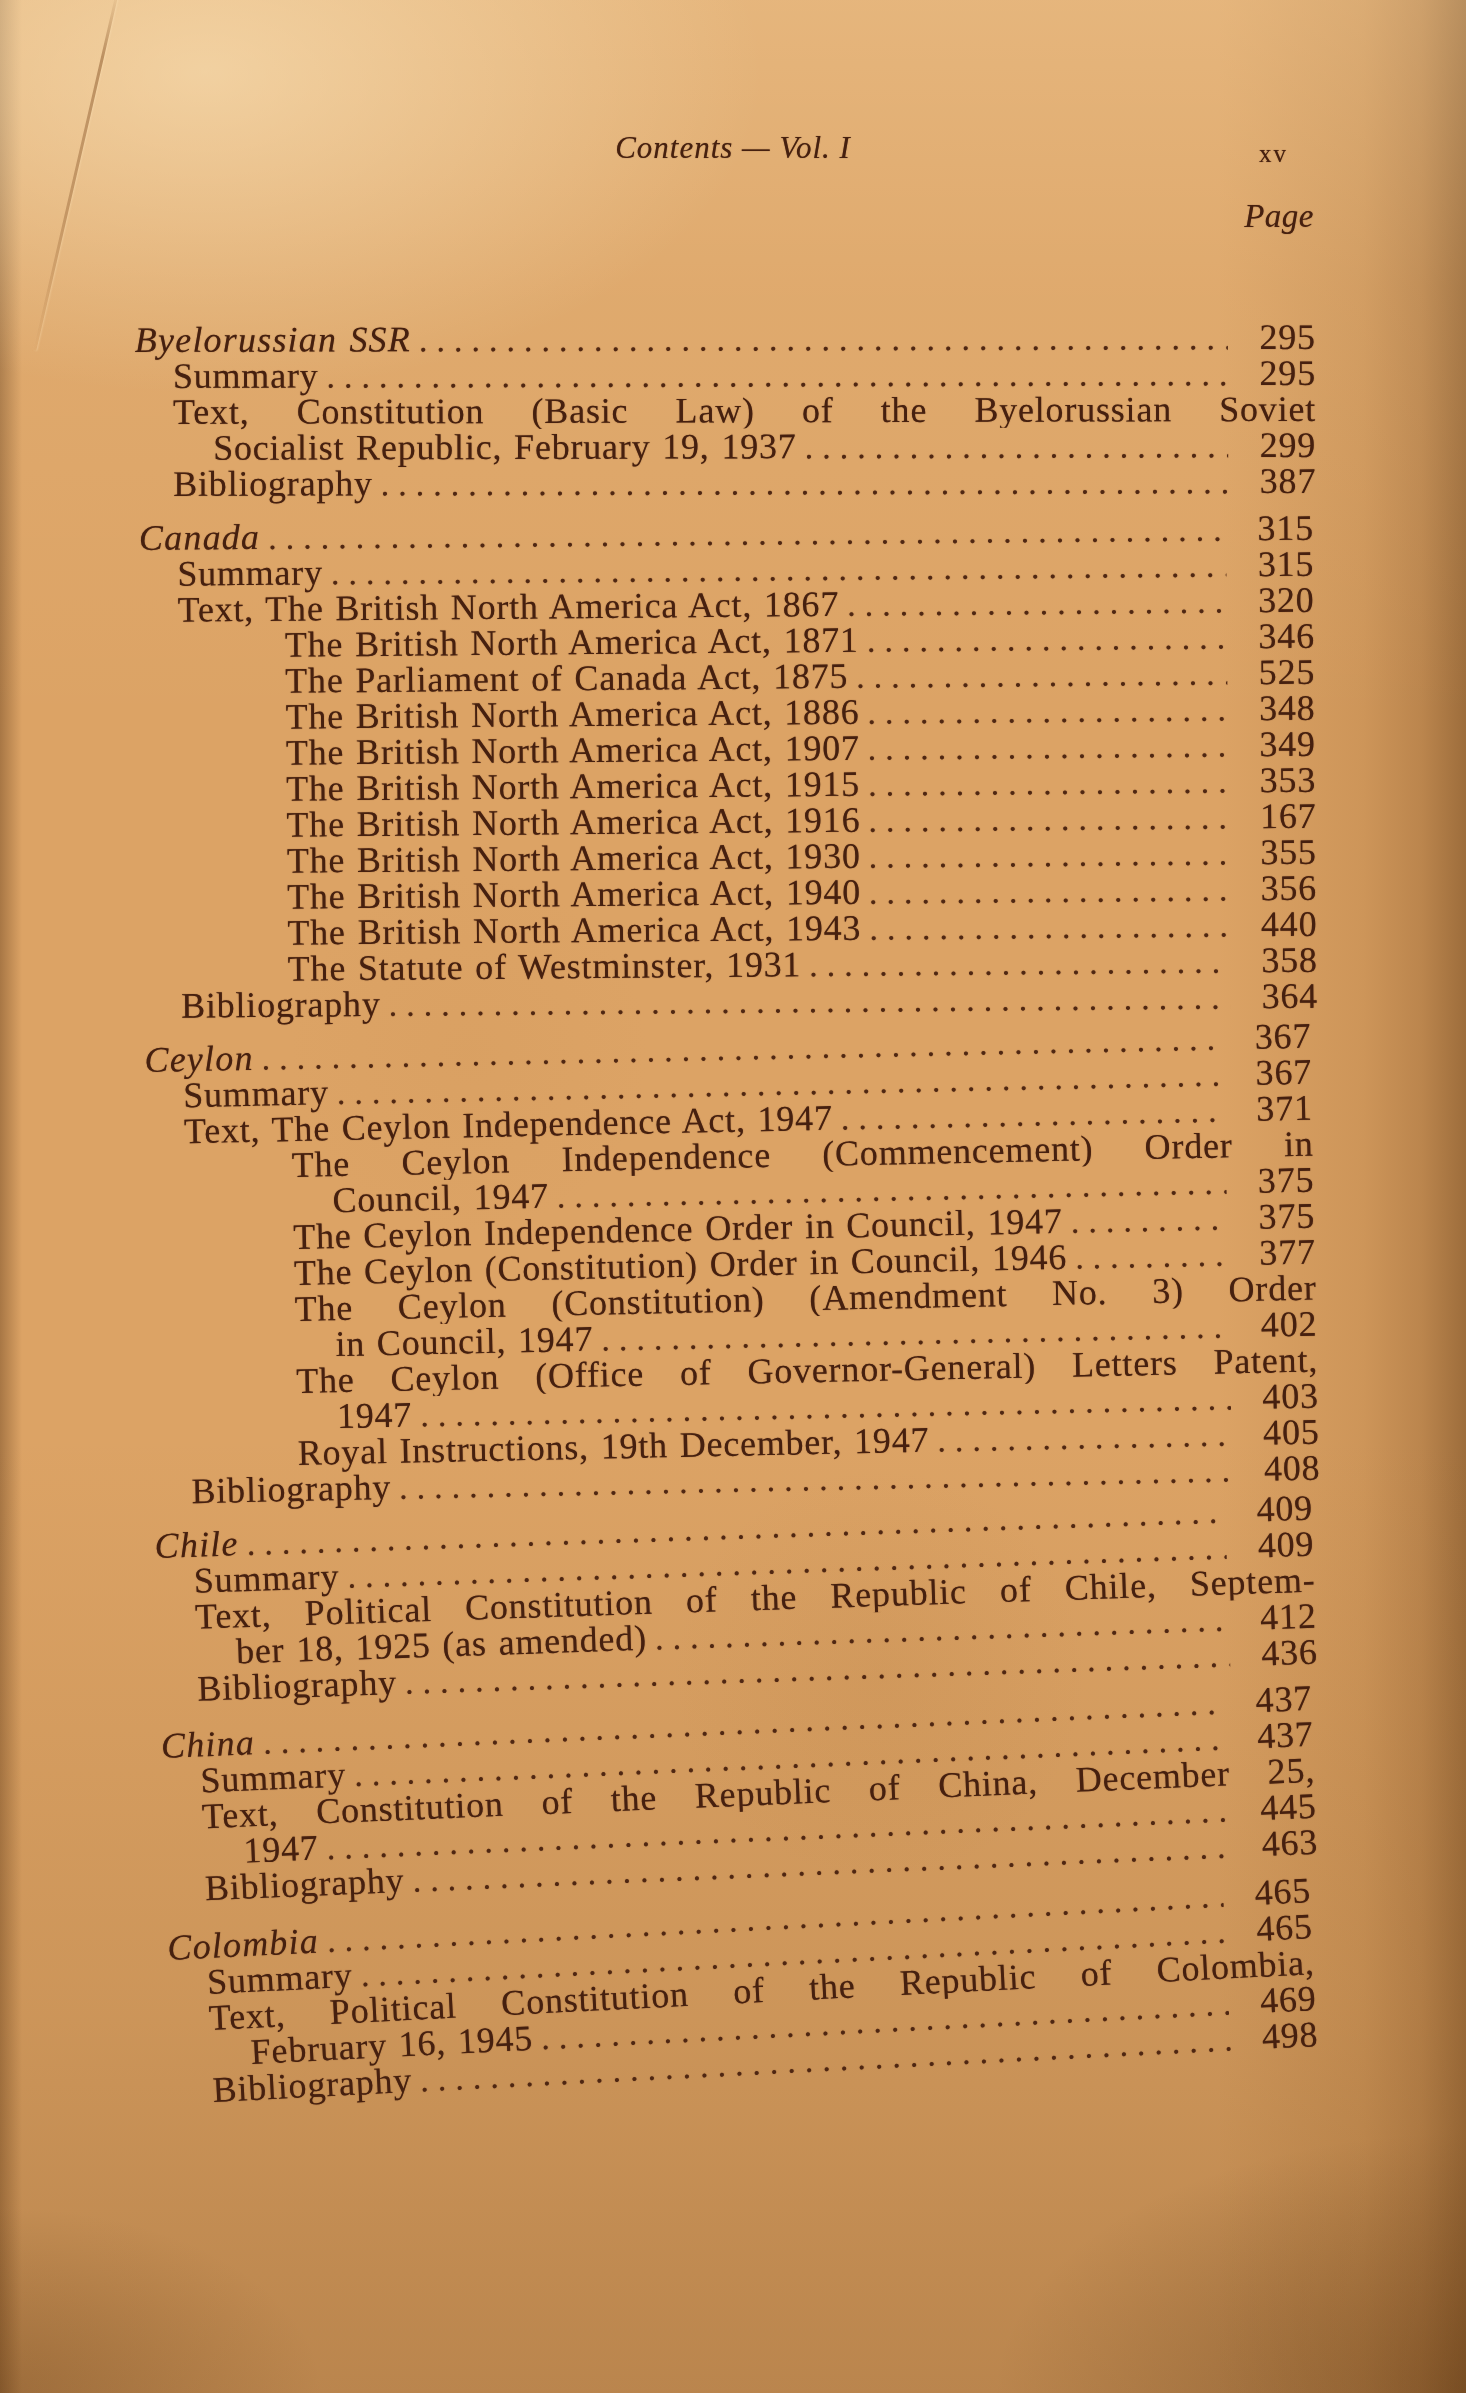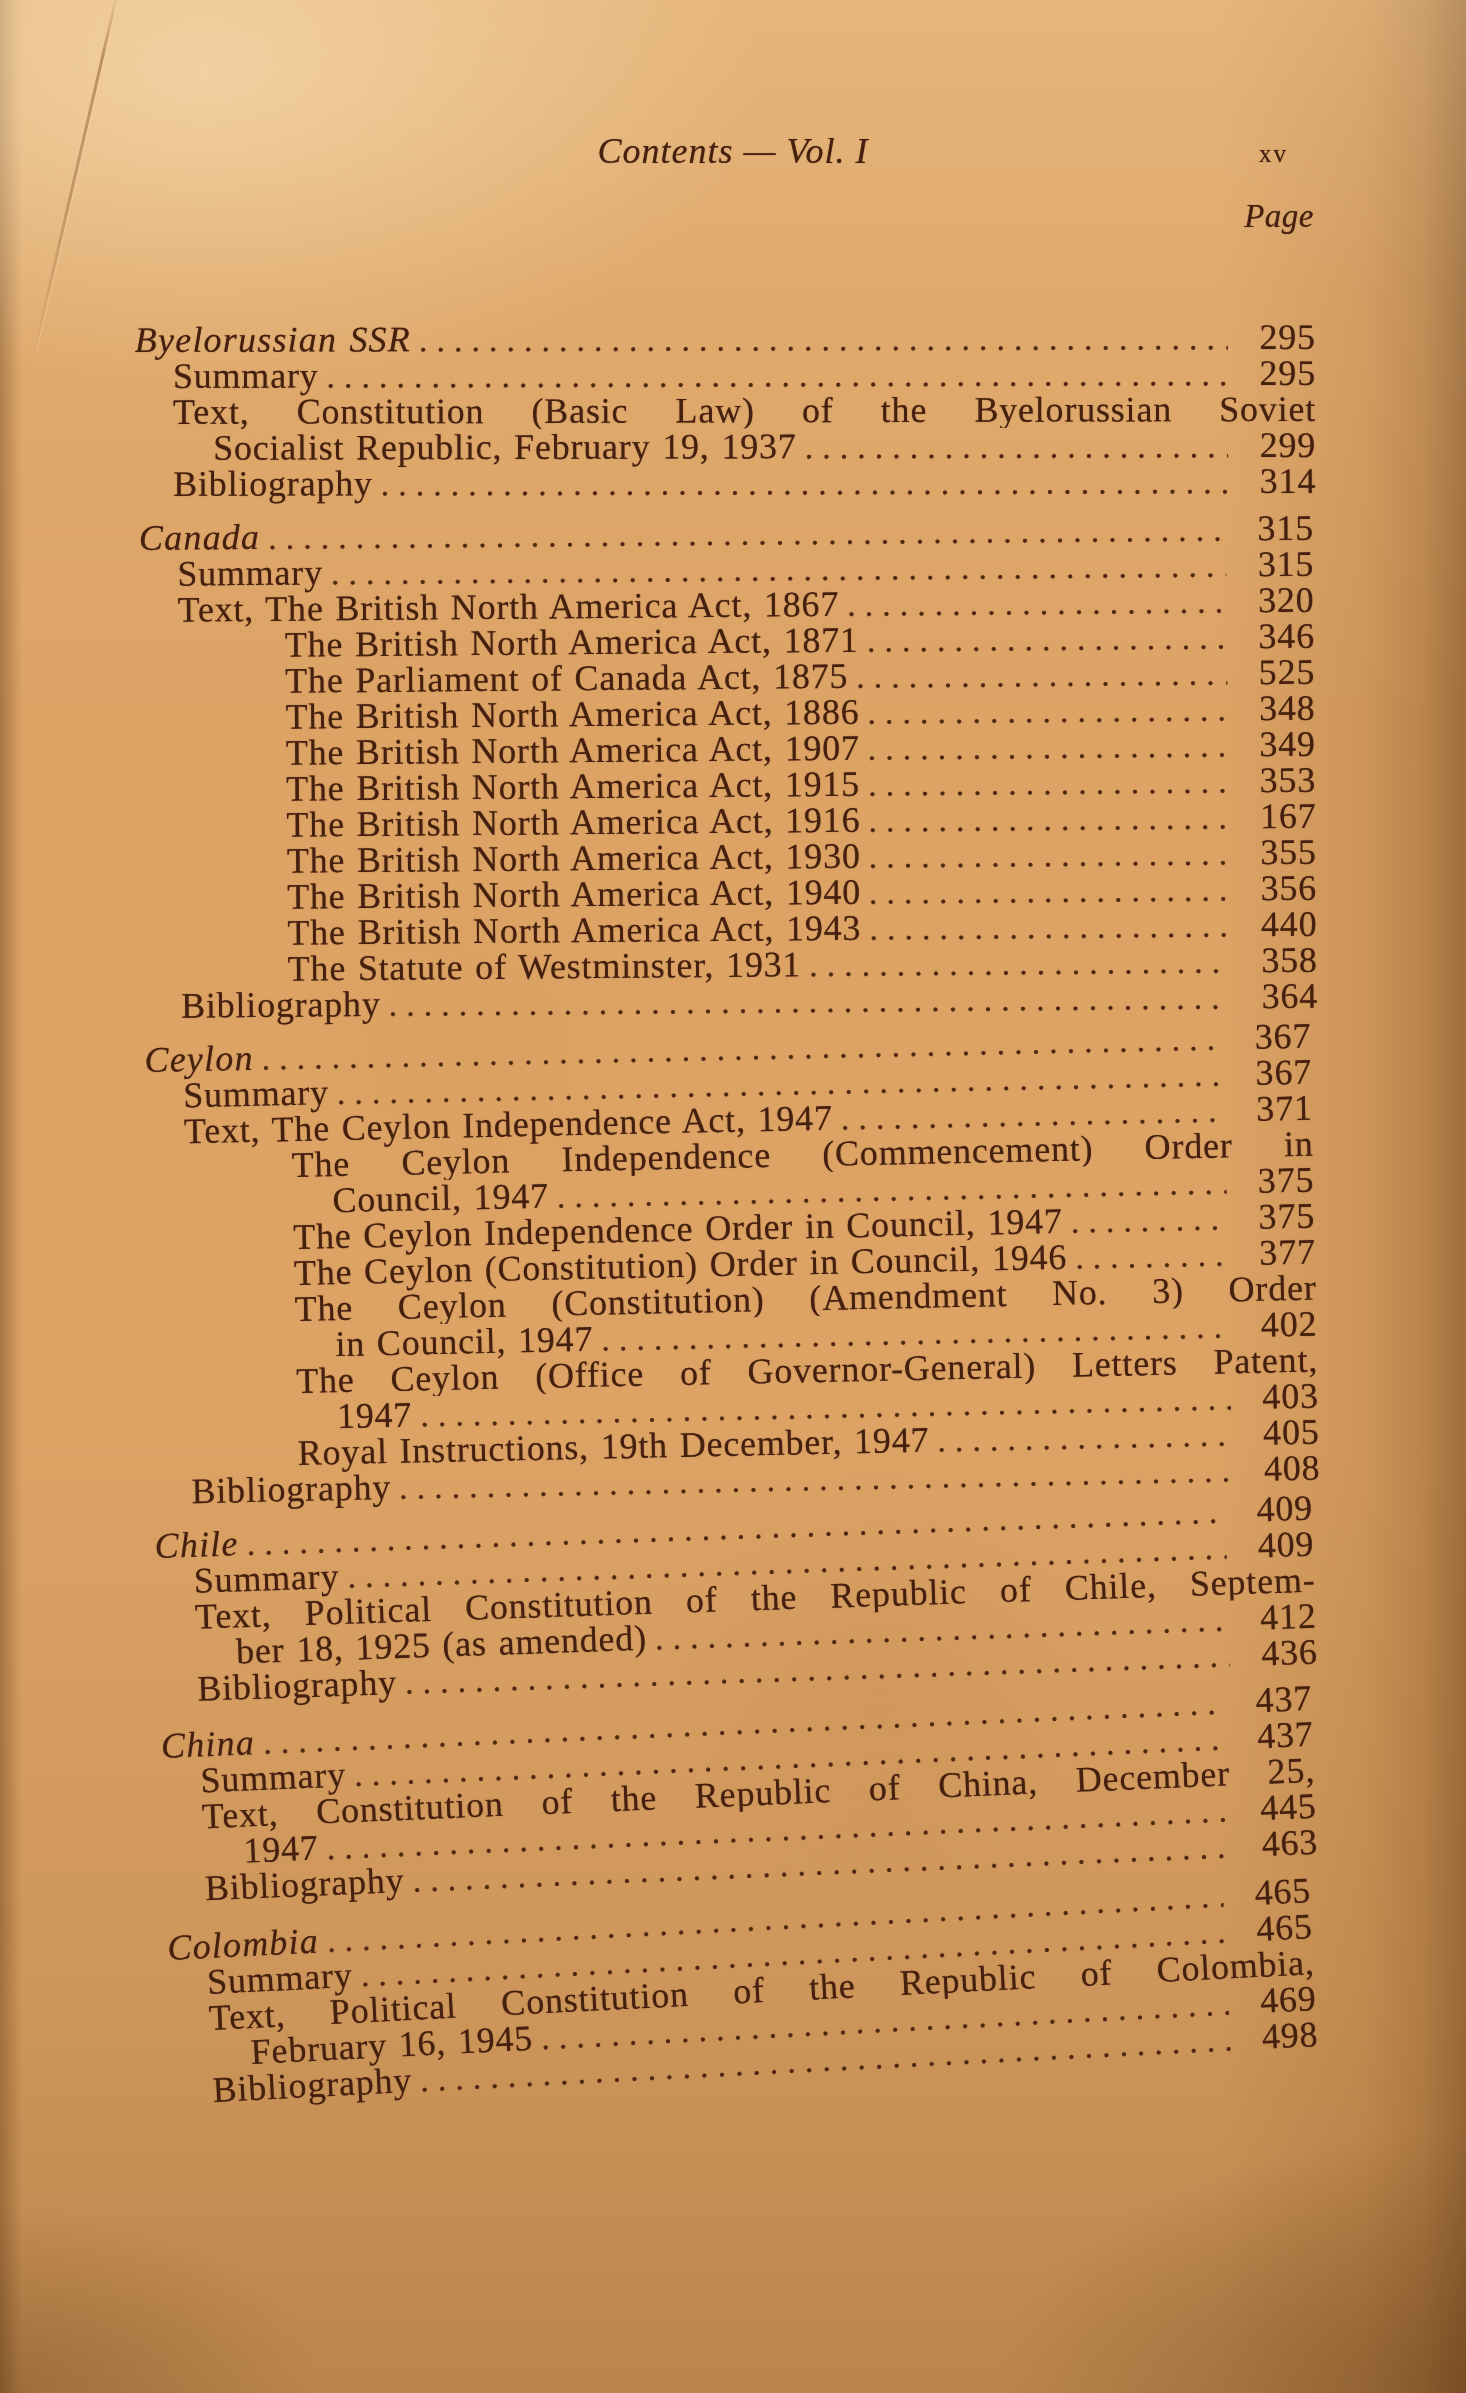--- a/index.html
+++ b/index.html
@@ -24,21 +24,21 @@
   .crease{
     position:absolute;left:116px;top:-8px;width:3px;height:368px;
     transform:rotate(13deg);transform-origin:50% 0;
     background:linear-gradient(to bottom, rgba(125,72,28,0) 0%, rgba(125,72,28,0.45) 18%, rgba(120,68,26,0.32) 62%, rgba(125,72,28,0) 100%);
     box-shadow:1px 0 2px rgba(255,232,192,0.35);
     border-radius:2px;
   }
   .ink{color:#46200f;text-shadow:0 0 1px rgba(70,32,15,0.65);}
   .running-title{
     position:absolute;top:130px;left:0;right:0;text-align:center;
-    font-style:italic;font-size:36px;letter-spacing:1px;
+    font-style:italic;font-size:31px;letter-spacing:1px;
   }
   .folio{
     position:absolute;top:140px;right:178px;
     font-weight:normal;font-size:25px;letter-spacing:2px;
   }
   .col-label{
     position:absolute;top:198px;right:152px;
     font-style:italic;font-size:33px;letter-spacing:0.5px;margin-left:44px;
   }
   .toc{
@@ -100,21 +100,21 @@
           <span class="text ind1">Text, Constitution (Basic Law) of the Byelorussian Soviet</span>
         </div>
         <div class="row">
           <span class="text ind2">Socialist Republic, February 19, 1937</span>
           <span class="leader"></span>
           <span class="num">299</span>
         </div>
         <div class="row">
           <span class="text ind1">Bibliography</span>
           <span class="leader"></span>
-          <span class="num">314</span>
+          <span class="num">387</span>
         </div>
       </div>
       <div class="section sec1">
         <div class="row">
           <span class="text ind0 italic">Canada</span>
           <span class="leader"></span>
           <span class="num">315</span>
         </div>
         <div class="row">
           <span class="text ind1">Summary</span>

